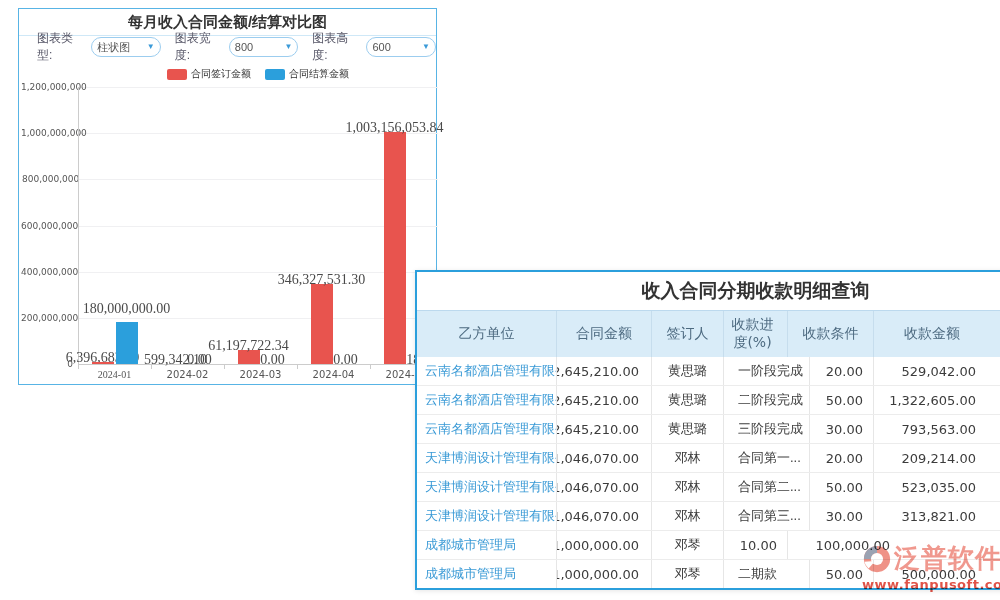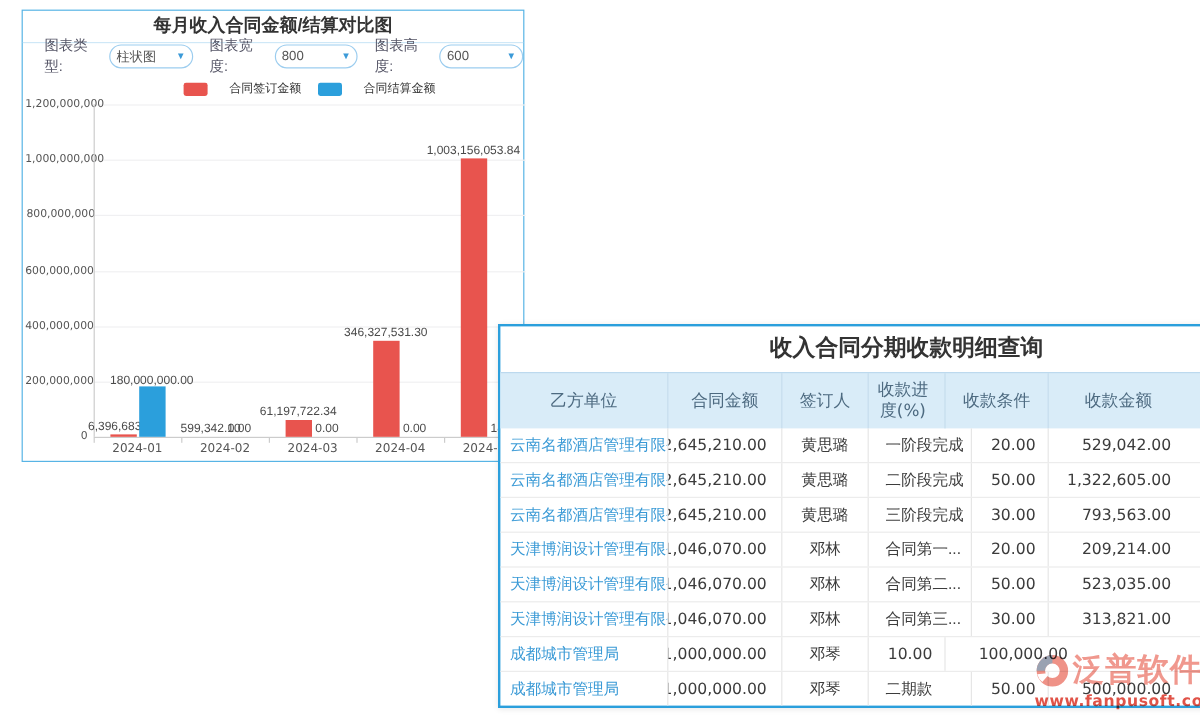--- a/index.html
+++ b/index.html
@@ -13,34 +13,34 @@
     color:#333;border-bottom:1px solid #cfe8f7;}
   .chart-controls{position:absolute;left:0;top:27px;right:0;height:22px;display:flex;
     align-items:center;padding-left:12px;gap:8px;font-size:12px;color:#556;}
   .ctl-label{margin-left:6px;}
   .select{width:64px;height:18px;border:1px solid #9ccdef;border-radius:10px;background:#fff;
     font-size:11px;color:#555;display:flex;align-items:center;justify-content:space-between;
     padding:0 5px;cursor:pointer;}
   .caret{color:#3b9ad8;font-size:8px;line-height:1;}
   .legend{position:absolute;left:59px;top:58px;width:360px;display:flex;justify-content:center;
     gap:14px;font-size:10px;color:#333;}
-  .legend-item{display:flex;align-items:center;gap:18px;cursor:pointer;}
+  .legend-item{display:flex;align-items:center;gap:4px;cursor:pointer;}
   .swatch{width:20px;height:11px;border-radius:2px;}
   #plot{position:absolute;inset:0;}
   .gridline{position:absolute;left:59px;width:360px;height:1px;background:#f0f0f2;z-index:0;}
   .axis-y{position:absolute;left:59px;top:78px;width:1px;height:277px;background:#ccc;}
   .axis-x{position:absolute;left:59px;top:355px;width:360px;height:1px;background:#ccc;z-index:1;}
   .tick{position:absolute;top:356px;width:1px;height:4px;background:#ccc;}
   .ylab{position:absolute;width:52px;right:auto;text-align:right;font-size:9px;color:#555;
     font-family:"DejaVu Sans",sans-serif;}
   .xlab{position:absolute;top:360px;font-size:10px;color:#555;transform:translateX(-50%);
     white-space:nowrap;font-family:"DejaVu Sans",sans-serif;}
   .bar{position:absolute;width:22px;z-index:2;}
-  .bar-label{position:absolute;font-size:10px;color:#4a4a4a;white-space:nowrap;
-    transform:translateX(-50%);font-family:Liberation Sans, sans-serif;}
+  .bar-label{position:absolute;font-size:14px;color:#4a4a4a;white-space:nowrap;
+    transform:translateX(-50%);font-family:Liberation Serif, serif;}
 
   
   #table-panel{position:absolute;left:415px;top:270px;width:681px;background:#fff;
     border:2px solid #2b9fdc;z-index:2;box-sizing:border-box;box-shadow:0 1px 5px rgba(0,0,0,.10);}
   .table-title{height:38px;line-height:38px;text-align:center;font-size:19px;font-weight:bold;color:#333;}
   .thead{display:flex;height:46px;background:#d9ecf8;border-top:1px solid #bcd9ee;}
   .th{display:flex;align-items:center;justify-content:center;text-align:center;font-size:14px;
     color:#4d6a80;box-sizing:border-box;border-right:1px solid #c6dded;padding:0 4px;}
   .th:last-child{border-right:none;}
   .tr{display:flex;height:28px;border-bottom:1px solid #ececec;}
@@ -113,36 +113,36 @@
         <div class="ylab" style="left: 2px; top: 303.833px;">200,000,000</div>
         <div class="ylab" style="left: 2px; top: 350px;">0</div>
         <div class="axis-y"></div>
         <div class="axis-x"></div>
         <div class="tick" style="left: 59px;"></div>
         <div class="tick" style="left: 132px;"></div>
         <div class="tick" style="left: 205px;"></div>
         <div class="tick" style="left: 278px;"></div>
         <div class="tick" style="left: 351px;"></div>
         <div class="tick" style="left: 424px;"></div>
-        <div class="xlab" style="left: 95.5px;">2024-01</div>
+        <div class="xlab" style="left: 95.5px; font-family: Liberation Serif, serif;">2024-01</div>
         <div class="xlab" style="left: 168.5px;">2024-02</div>
         <div class="xlab" style="left: 241.5px;">2024-03</div>
         <div class="xlab" style="left: 314.5px;">2024-04</div>
         <div class="xlab" style="left: 387.5px;">2024-05</div>
         <div class="bar" style="left: 72.5px; top: 353px; height: 2px; background: rgb(232, 84, 78);"></div>
         <div class="bar-label" style="left: 83.5px; top: 341px; z-index: 1;">6,396,683.50</div>
         <div class="bar-label" style="left: 156.5px; top: 343px; z-index: 3;">599,342.10</div>
         <div class="bar" style="left: 218.5px; top: 341px; height: 14px; background: rgb(232, 84, 78);"></div>
         <div class="bar-label" style="left: 229.5px; top: 329px; z-index: 3;">61,197,722.34</div>
         <div class="bar" style="left: 291.5px; top: 275px; height: 80px; background: rgb(232, 84, 78);"></div>
         <div class="bar-label" style="left: 302.5px; top: 263px; z-index: 3;">346,327,531.30</div>
         <div class="bar" style="left: 364.5px; top: 123px; height: 232px; background: rgb(232, 84, 78);"></div>
         <div class="bar-label" style="left: 375.5px; top: 111px; z-index: 3;">1,003,156,053.84</div>
         <div class="bar" style="left: 96.5px; top: 313px; height: 42px; background: rgb(43, 159, 220);"></div>
-        <div class="bar-label" style="left: 107.5px; top: 303px; z-index: 3;">180,000,000.00</div>
+        <div class="bar-label" style="left: 107.5px; top: 292px; z-index: 3;">180,000,000.00</div>
         <div class="bar-label" style="left: 180.5px; top: 343px; z-index: 3;">0.00</div>
         <div class="bar-label" style="left: 253.5px; top: 343px; z-index: 3;">0.00</div>
         <div class="bar-label" style="left: 326.5px; top: 343px; z-index: 3;">0.00</div>
         <div class="bar-label" style="left: 399.5px; top: 343px; z-index: 3;">18,9</div>
       </div>
   </section>
 
   <section id="table-panel">
     <div class="table-title">收入合同分期收款明细查询</div>
     <div class="thead">

